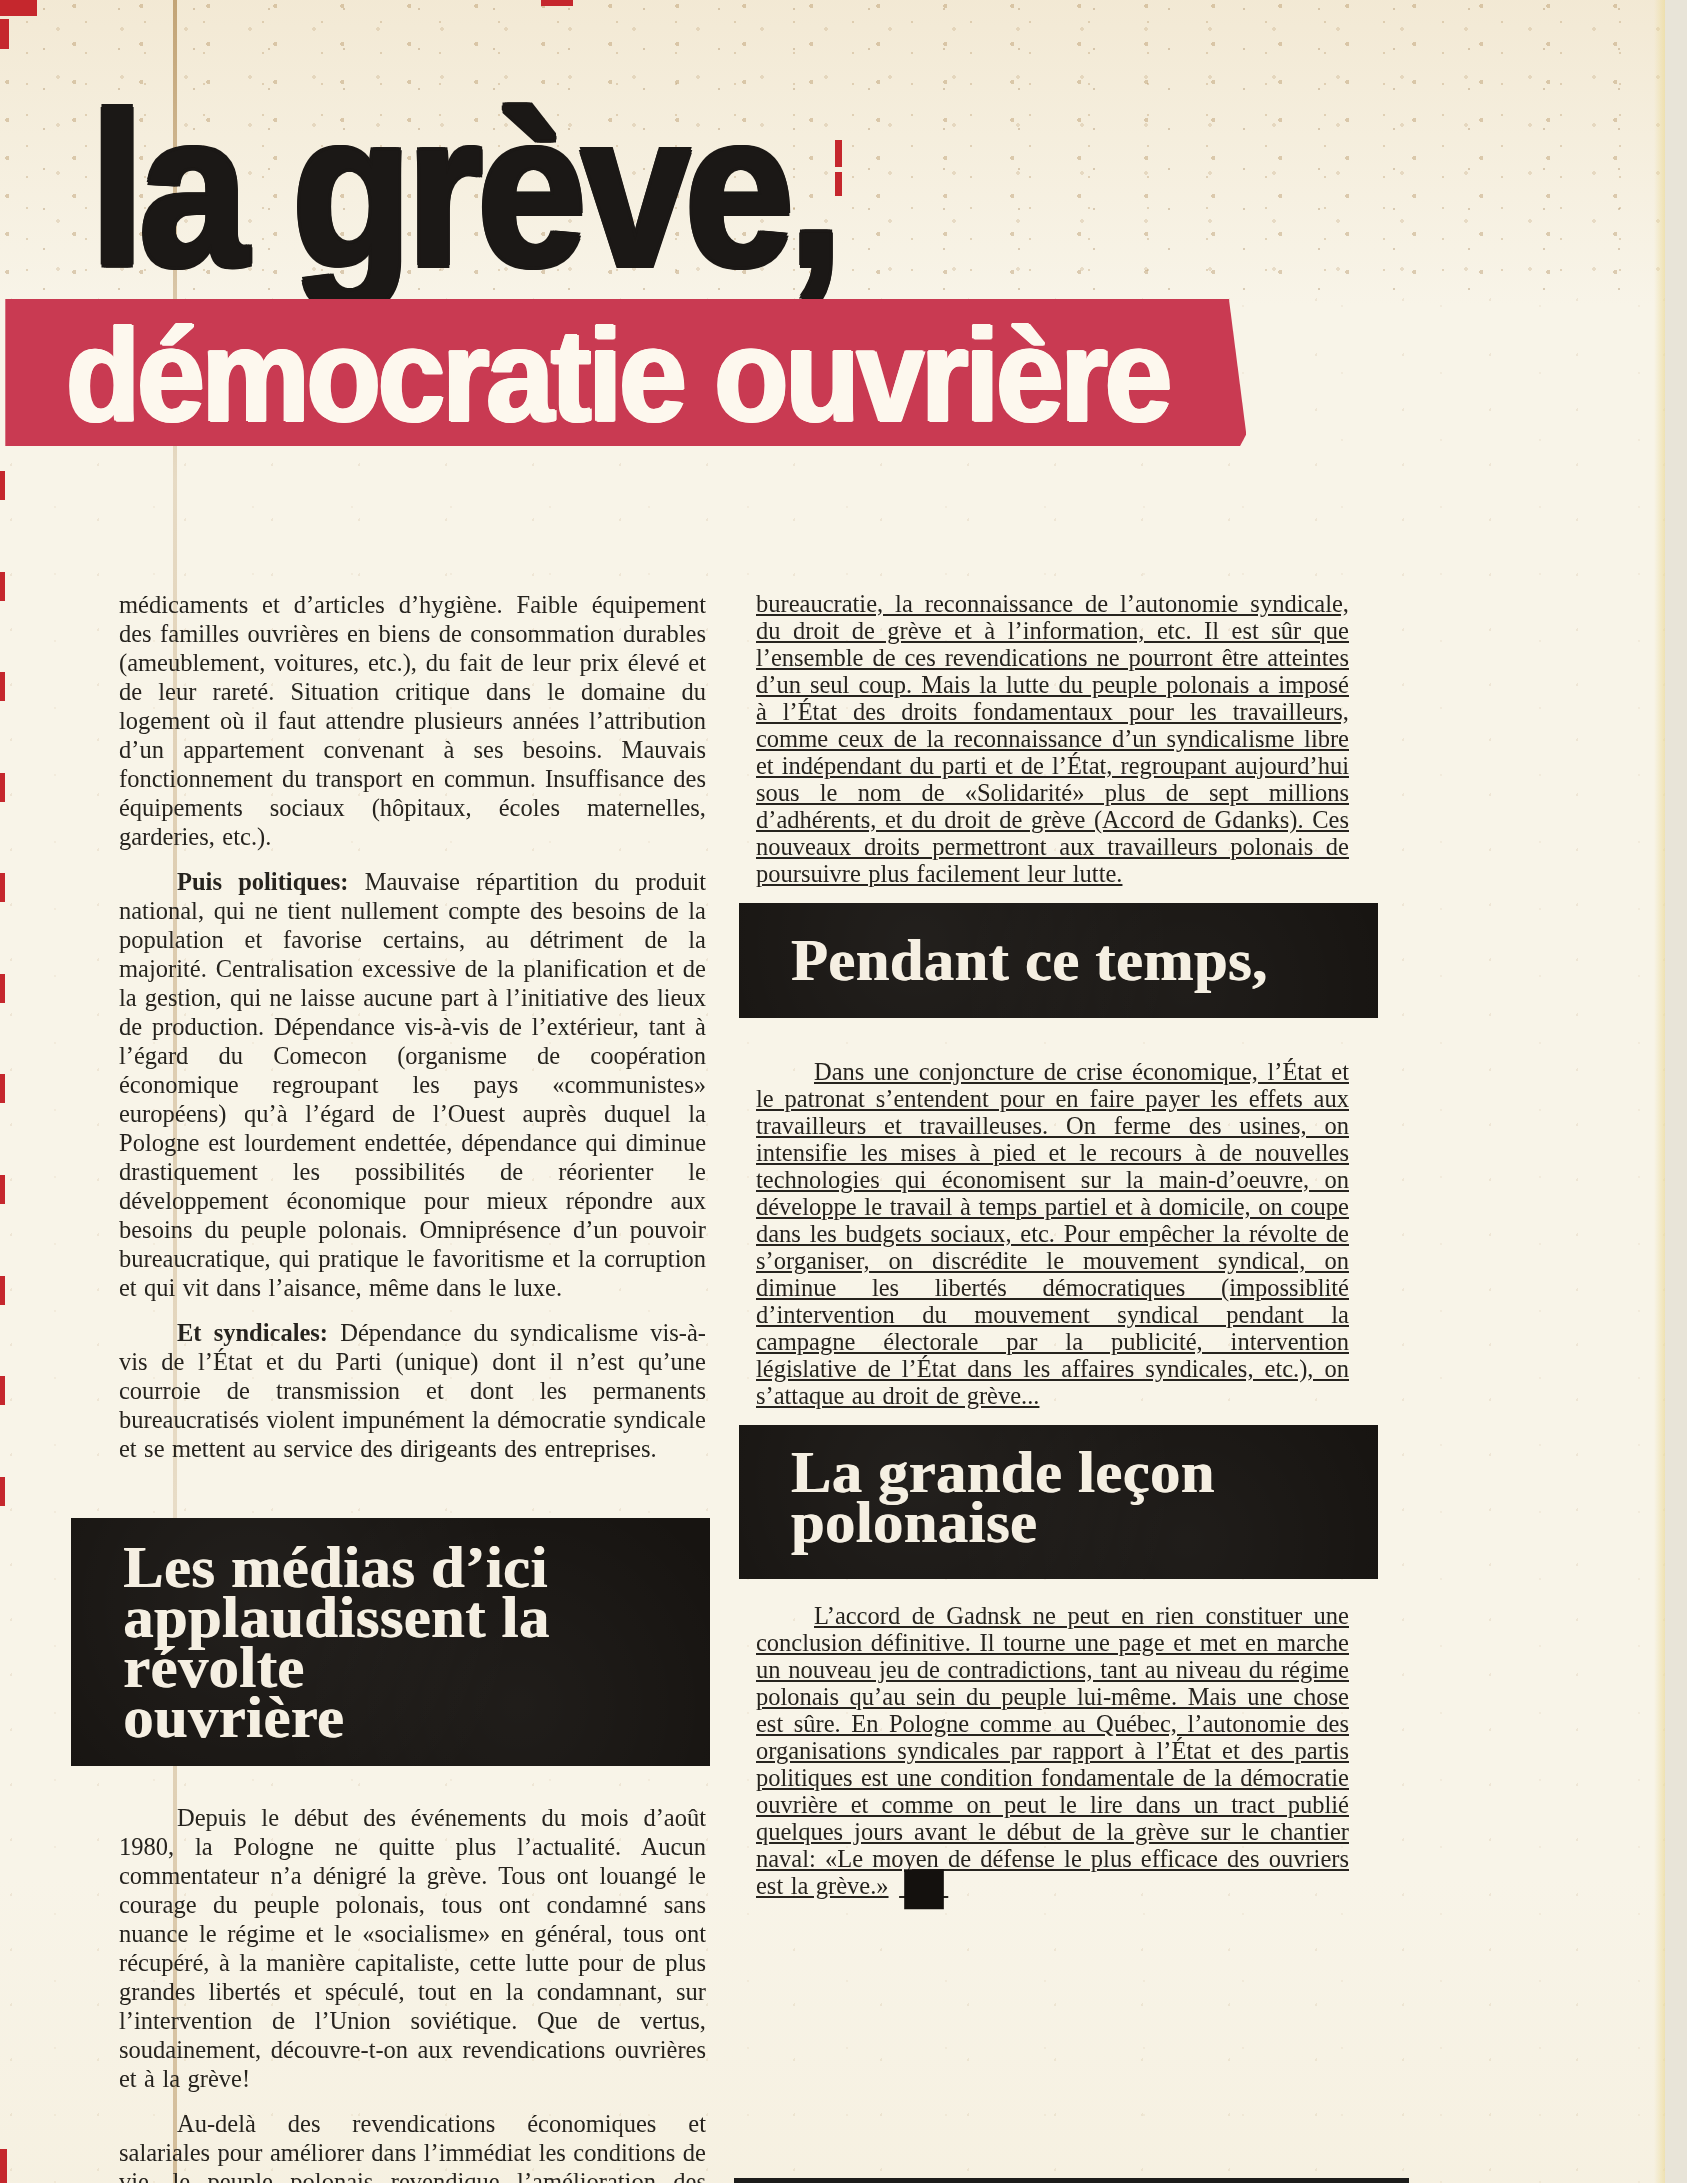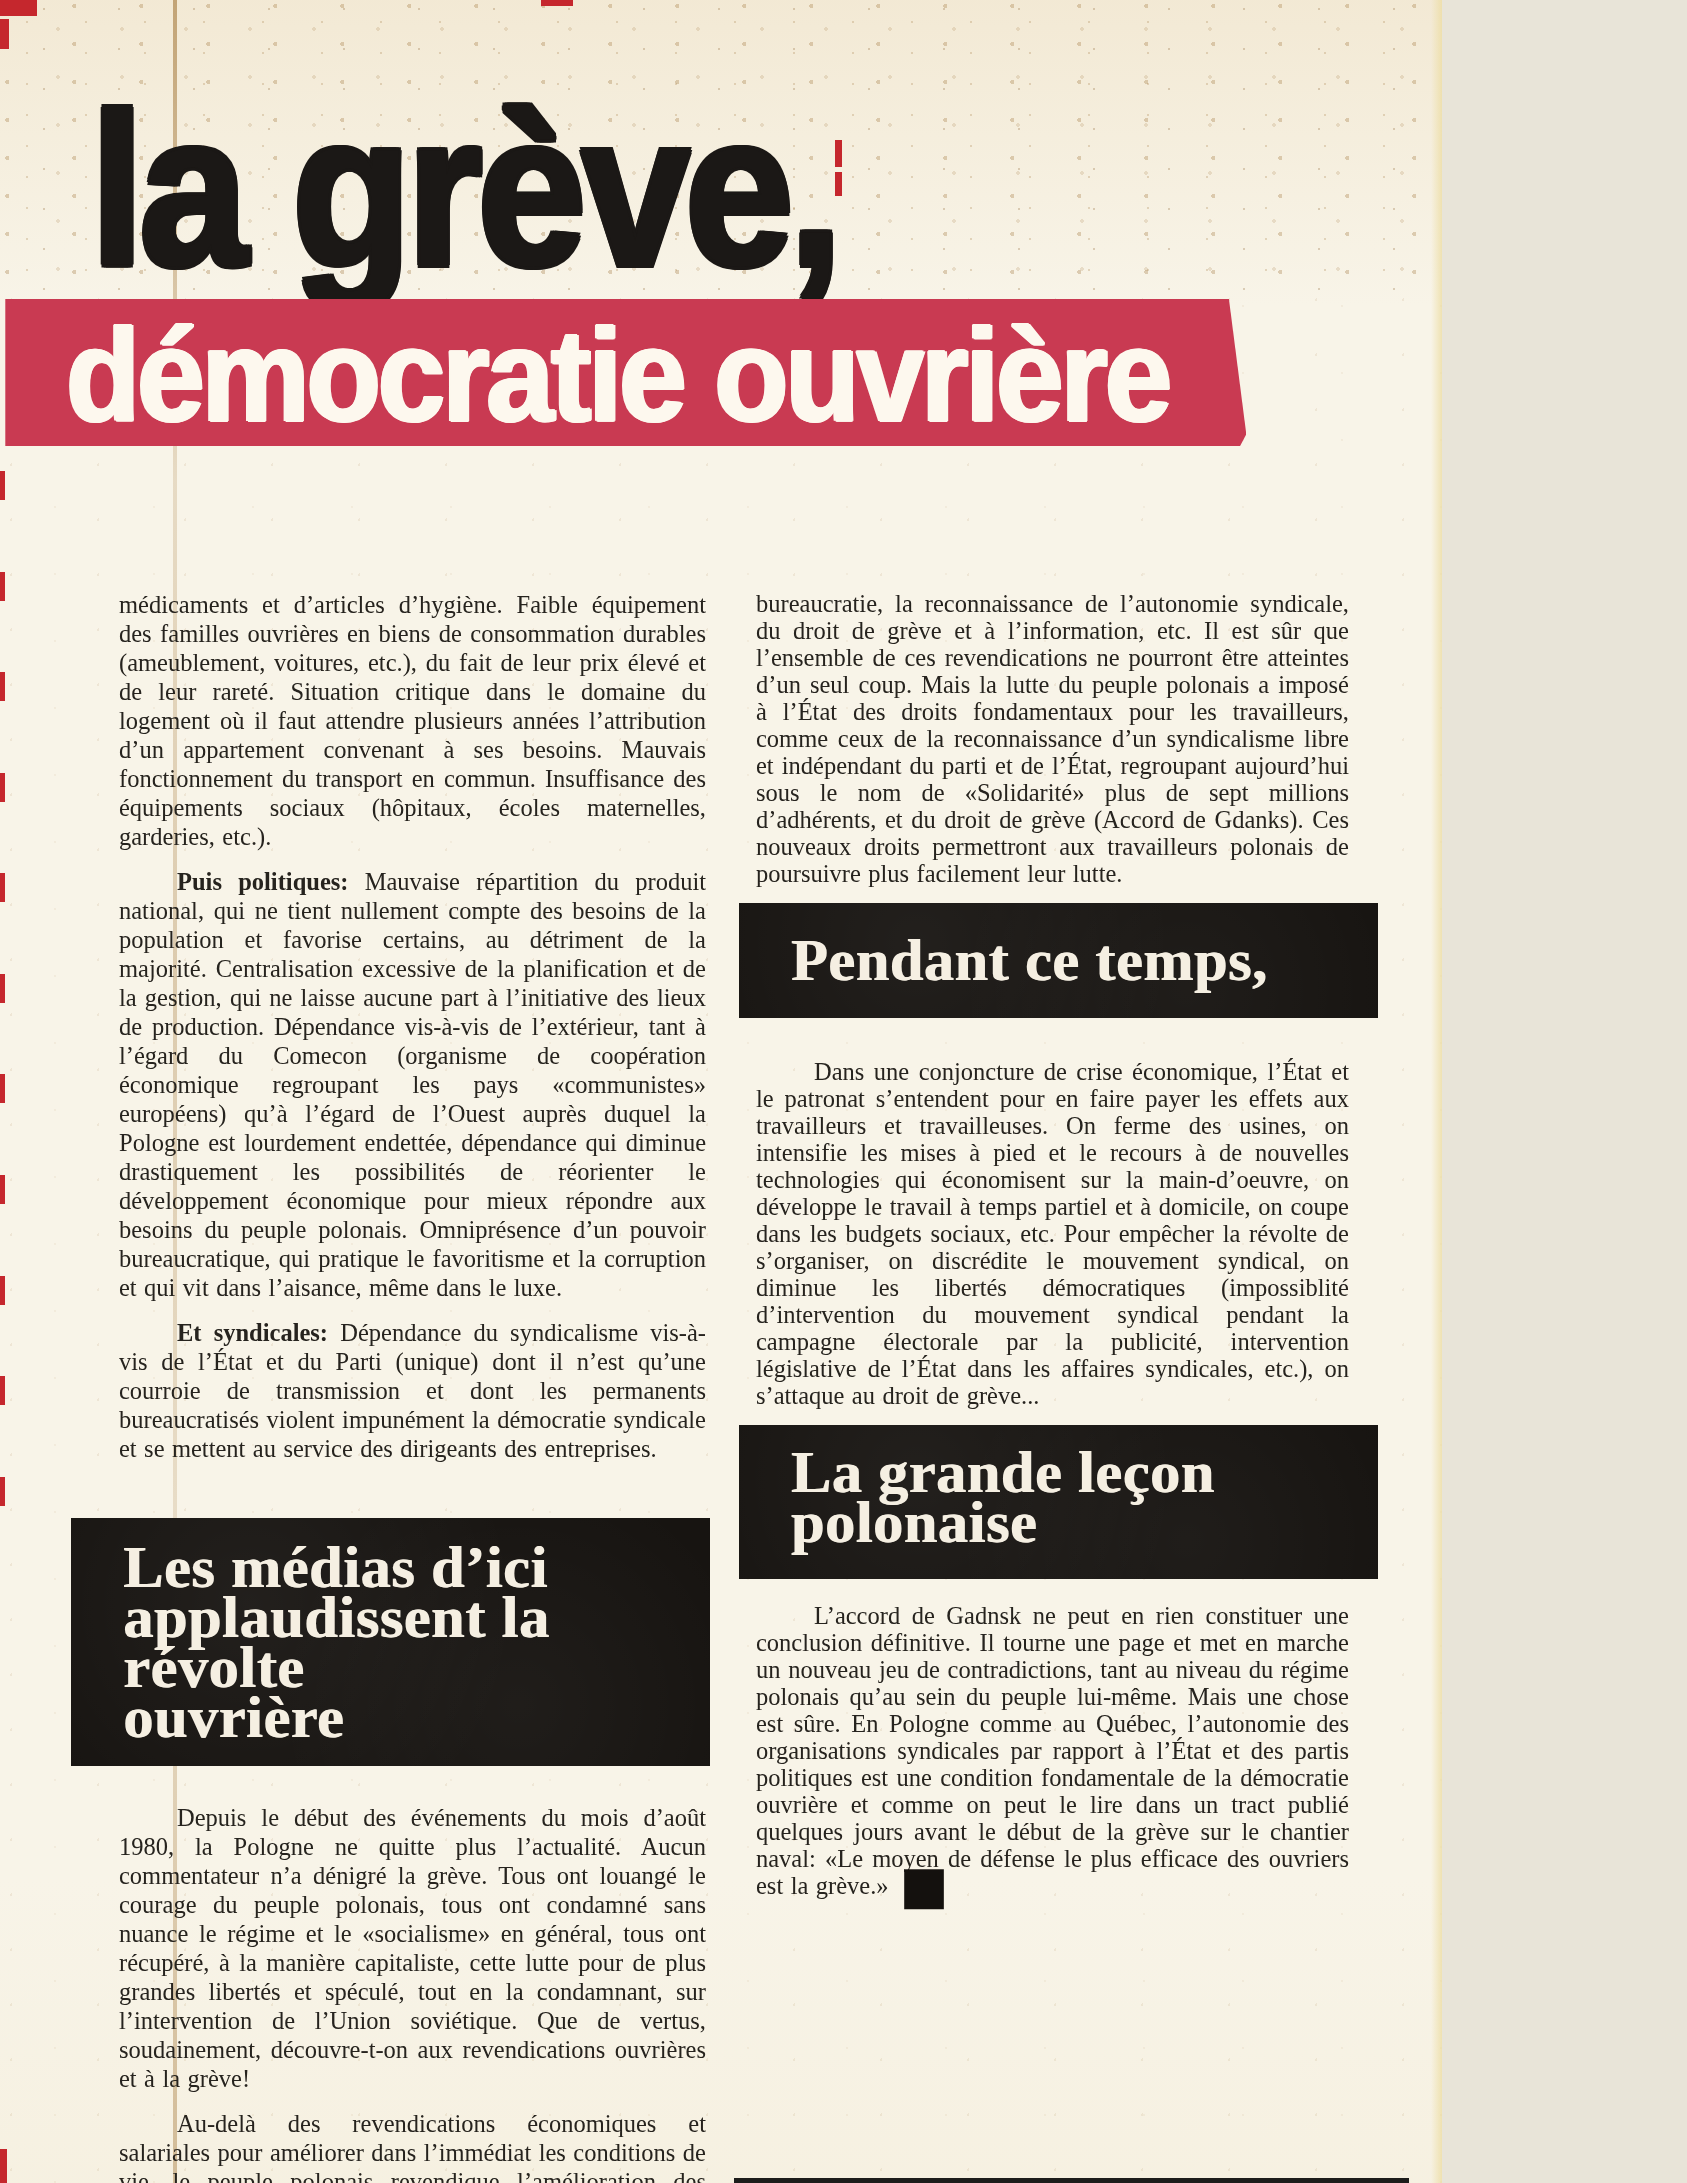--- a/index.html
+++ b/index.html
@@ -1,18 +1,18 @@
 <!DOCTYPE html>
 <html style="--banner-red: #c93a52; --mark-red: #c5272d; --ink-black: #1b1816; --box-black: #171411; --box-text: #f5efe2; --paper: #f8f4e8;font-size:10.6px"><head>
 <meta charset="utf-8">
 <style>
   html,body{margin:0;padding:0;background:#e8e4d8;}
   .page{
     position:relative;
-    width:1442px;height:2183px;
+    width:1665px;height:2183px;
     background:
       linear-gradient(180deg, rgba(238,224,196,.55) 0%, rgba(248,244,232,0) 14%, rgba(248,244,232,0) 86%, rgba(242,234,212,.35) 100%),
       #f8f4e8;
     overflow:hidden;
     font-family:"Liberation Serif","DejaVu Serif",serif;
     color:#27241f;
   }
   
   .top-texture{
     position:absolute;left:0;top:0;width:1687px;height:291px;
@@ -70,21 +70,21 @@
   }
 
   
   .col{position:absolute;top:574px;}
   .col-left{left:103px;width:619px;}
   .col-right{left:740px;width:625px;}
   .body-p{
     margin:16px;font-size:24.5px;line-height:29px;text-align:justify;
     color:#26231e;word-spacing:1.3px;
   }
-  .col-right .body-p{line-height:27px;}
+  .col-right .body-p{line-height:27px;text-decoration:underline;}
   .indent{text-indent:58px;}
   .lead{font-weight:bold;}
 
   
   .black-box{
     background:
       radial-gradient(circle at 28% 35%, rgba(255,255,255,.05), transparent 55%),
       radial-gradient(circle at 70% 75%, rgba(255,255,255,.04), transparent 50%),
       var(--box-black,#171411);
     color:var(--box-text,#f5efe2);

